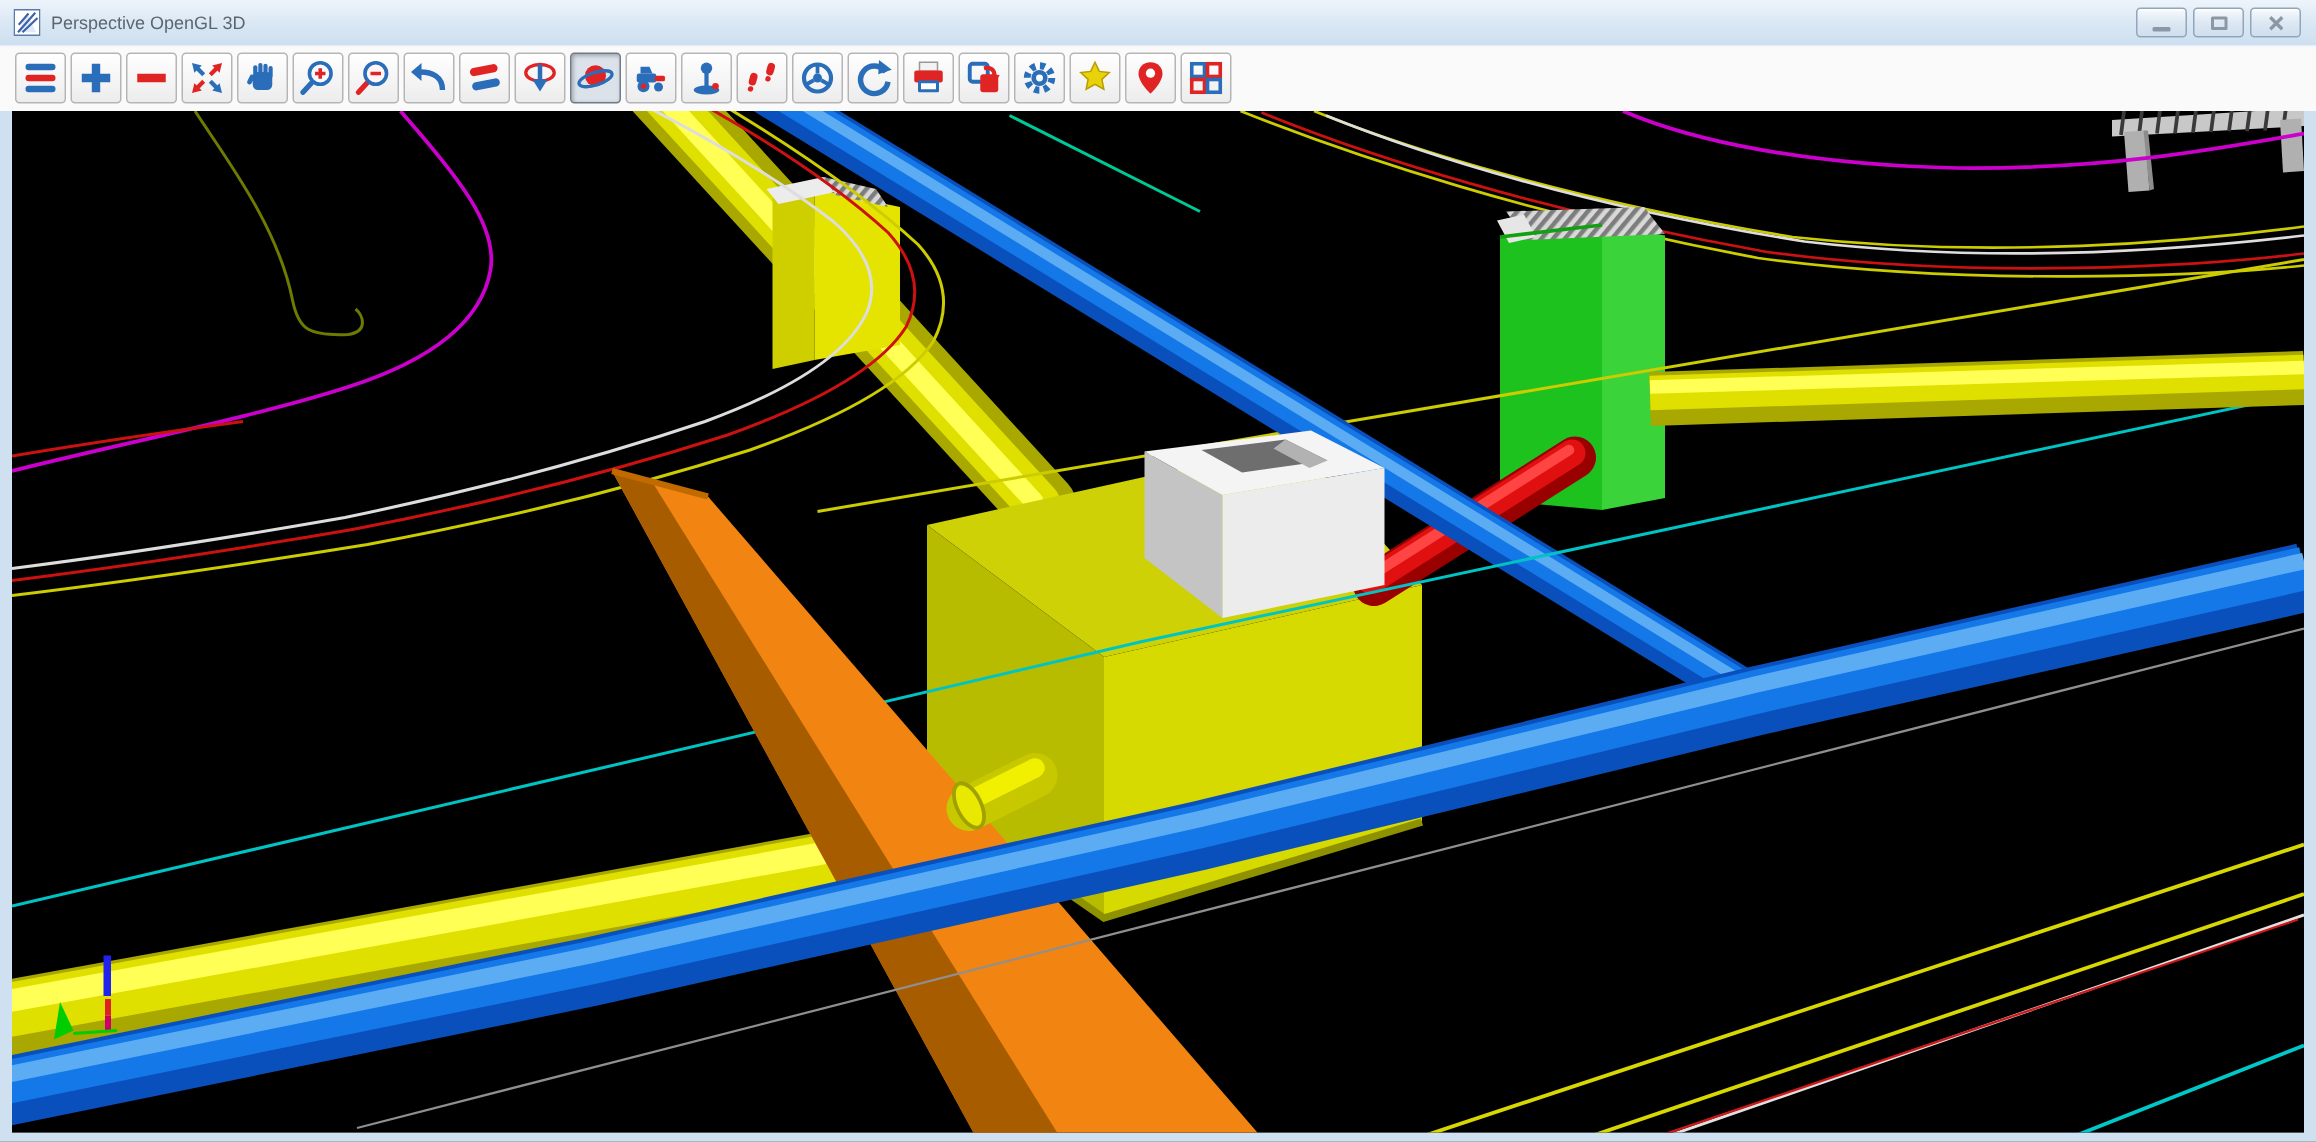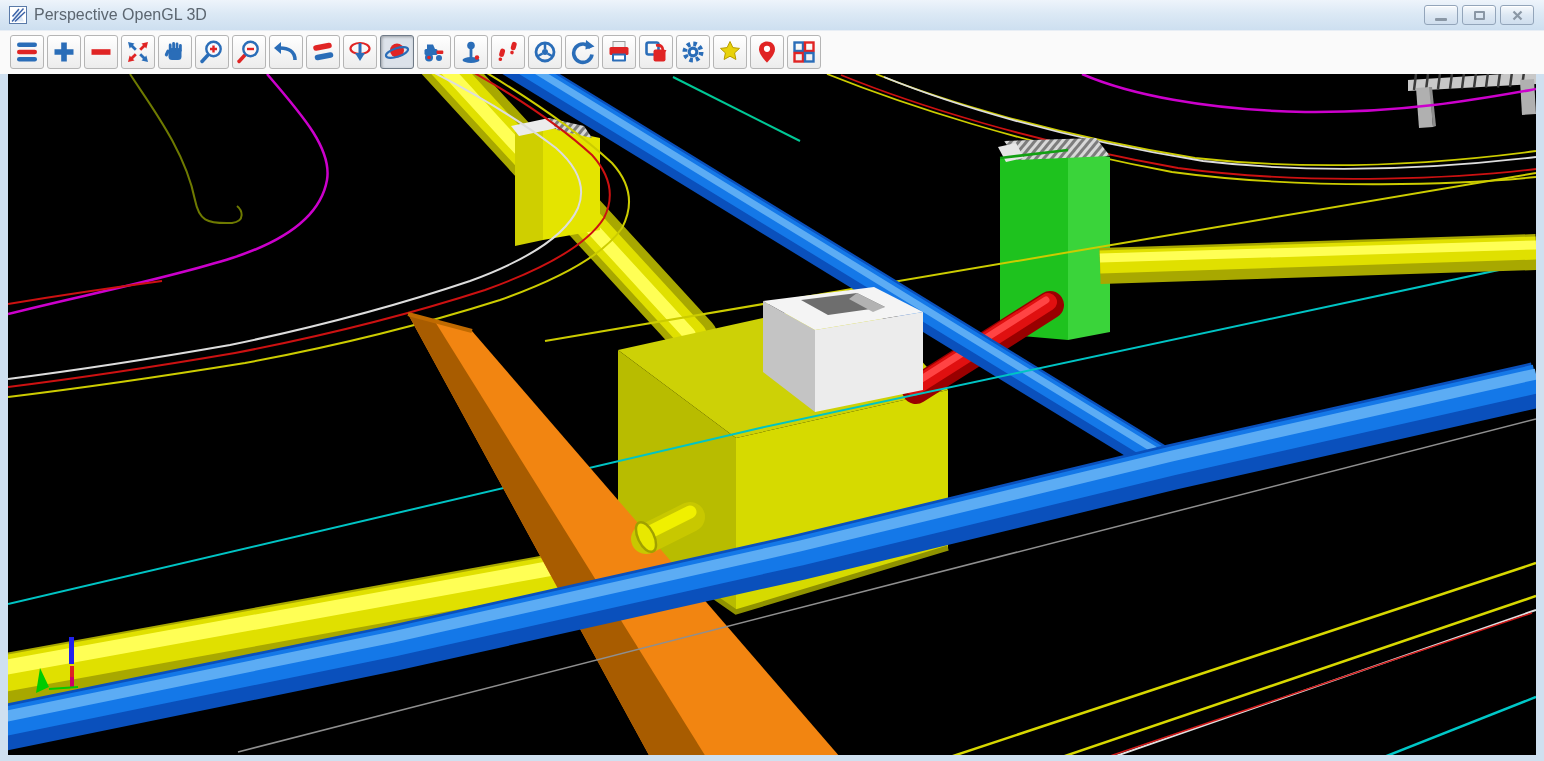--- a/index.html
+++ b/index.html
@@ -1,21 +1,21 @@
 <!DOCTYPE html>
 <html><head>
 <meta charset="utf-8">
 <style>
   html,body{margin:0;padding:0;background:#cfe0f0;font-family:"Liberation Sans",sans-serif;}
   .window{width:1544px;height:761px;background:#cfe0f0;position:relative;overflow:hidden;}
   
   .titlebar{height:30px;display:flex;align-items:center;padding-left:9px;
     background:linear-gradient(#eef4fb,#dce9f5 45%,#cddff0);position:relative;}
   .title-icon{width:18px;height:18px;margin-right:7px;flex:0 0 auto;}
-  .title-text{font-size:16px;color:#5c6670;}
+  .title-text{font-size:12px;color:#5c6670;}
   .winbtns{position:absolute;right:10px;top:5px;display:flex;gap:4px;}
   .winbtn{width:34px;height:20px;border:1px solid #93a5ba;border-radius:3px;
     background:linear-gradient(#f7fafd,#dde8f3 50%,#cfdeee);
     box-shadow:inset 0 1px 0 #fff;display:flex;align-items:center;justify-content:center;padding:0;cursor:default;}
   .glyph-min{width:12px;height:3px;background:#8a97a5;border-radius:1px;margin-top:8px;}
   .glyph-max{width:11px;height:9px;border:2px solid #8a97a5;box-sizing:border-box;border-radius:1px;}
   
   .toolbar{height:44px;background:#fafafa;border-top:1px solid #e8eef5;box-sizing:border-box;
     display:flex;gap:3px;padding:4px 0 0 10px;}
   .tbtn{width:34px;height:34px;border:1px solid #b5b5b5;border-radius:3px;

